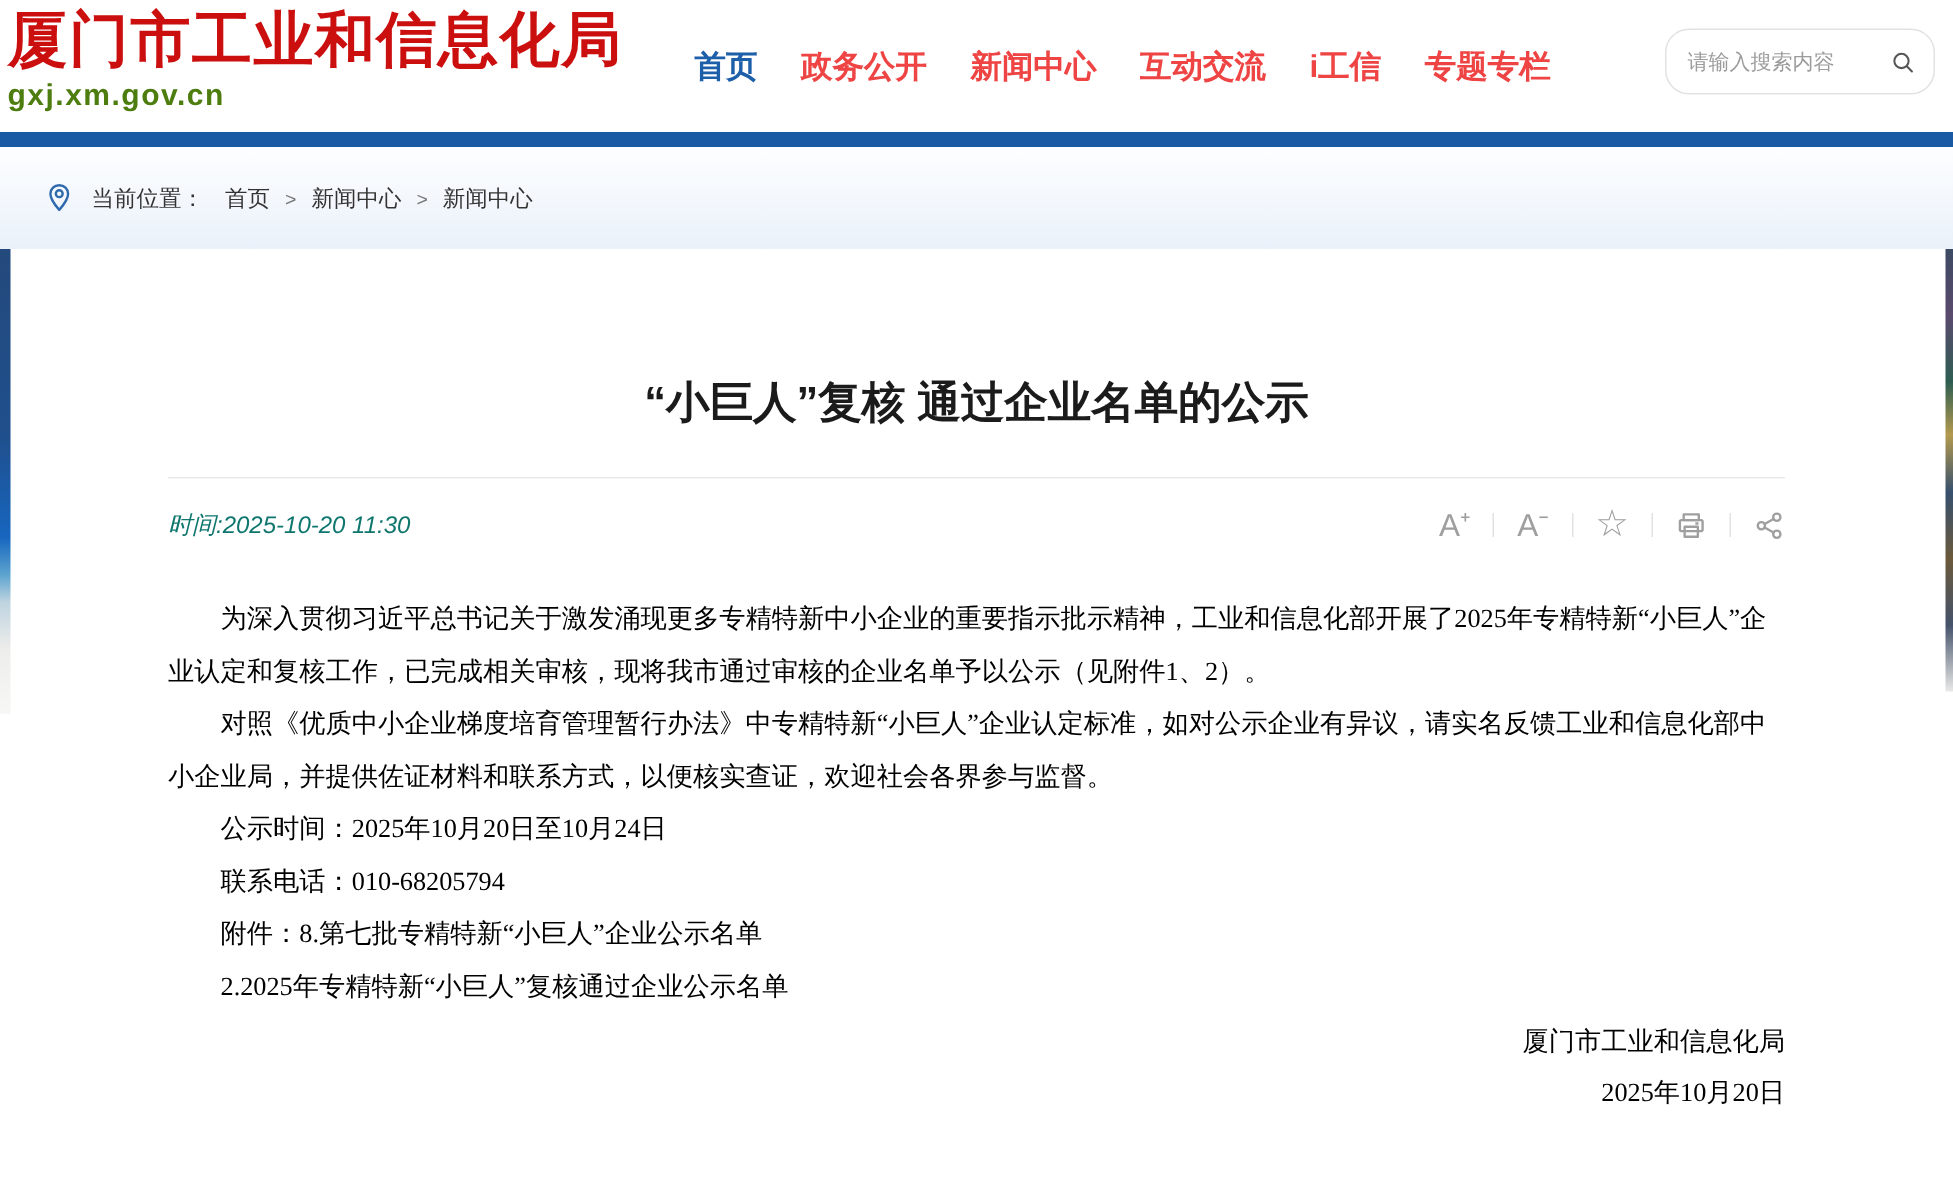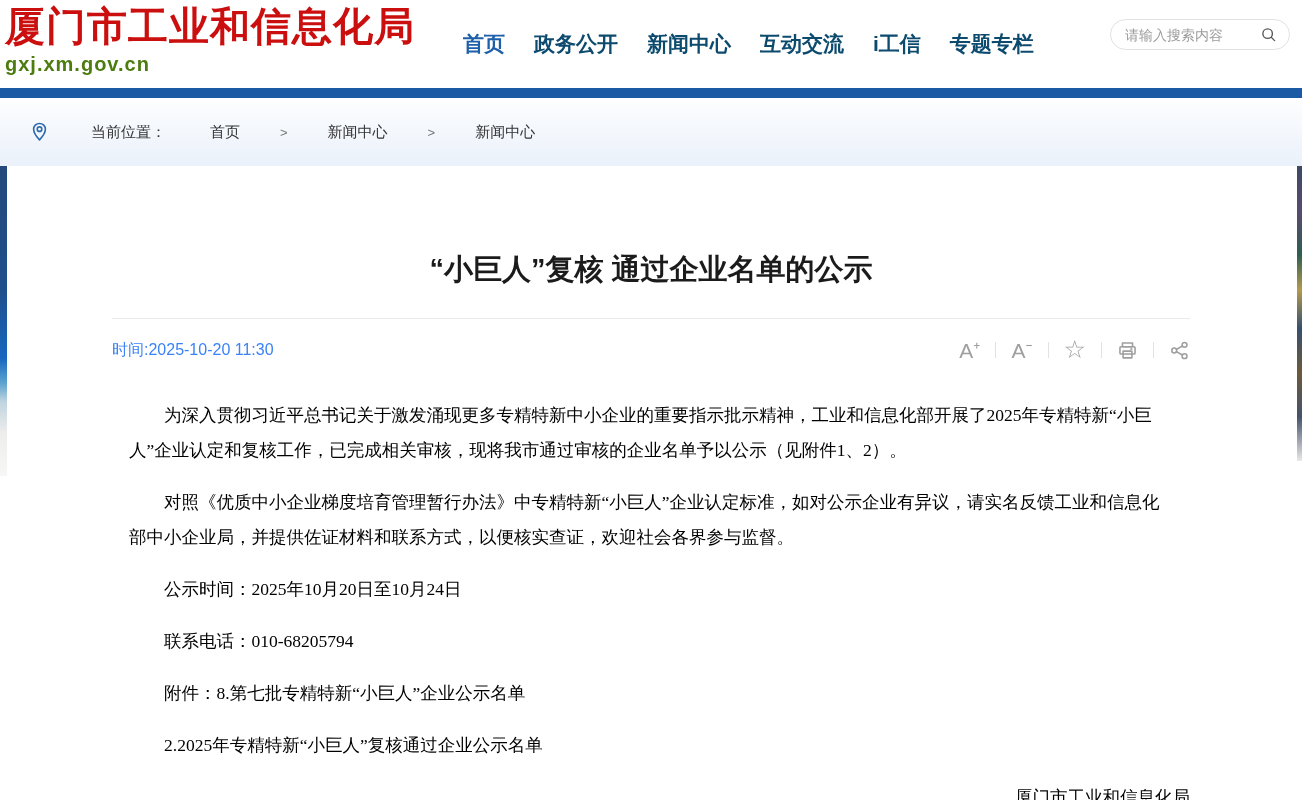--- a/index.html
+++ b/index.html
@@ -15,68 +15,68 @@
   .site-header { position:relative; height:88px; background:#fff; }
   .logo { position:absolute; left:5px; top:2px; cursor:pointer; }
   .logo-title {
     font-family:"Liberation Serif","DejaVu Serif",serif;
     font-weight:900; font-size:40px; line-height:50px;
     color:#cb0e0e; letter-spacing:1px; white-space:nowrap;
   }
   .logo-domain { font-size:20px; font-weight:bold; color:#4d7c0f; letter-spacing:1px; margin-top:1px; }
 
   .main-nav { position:absolute; left:463px; top:0; height:88px; display:flex; align-items:center; gap:29px; }
-  .nav-item { font-size:21px; font-weight:bold; color:#0c4a6e; cursor:pointer; white-space:nowrap; }
+  .nav-item { font-size:21px; font-weight:bold; color:#ef4444; cursor:pointer; white-space:nowrap; }
   .nav-item.active { color:#1e5fa9; }
 
   .search-box {
-    position:absolute; right:12px; top:19px; width:180px; height:31px;
+    position:absolute; right:12px; top:19px; width:180px; height:44px;
     border:1px solid #e2e2e2; border-radius:16px; background:#fff;
     display:flex; align-items:center; padding:0 12px;
   }
   .search-input { border:0; outline:0; flex:1; width:100%; font-size:14px; color:#333; background:transparent; font-family:"Liberation Sans",sans-serif; }
   .search-input::placeholder { color:#9c9c9c; }
   .search-icon-wrap { display:flex; align-items:center; cursor:pointer; }
 
   
   .accent-bar { height:10px; background:#1a5aa5; }
   .breadcrumb-band {
     height:68px;
     background:linear-gradient(180deg,#fdfeff 0%,#eaf1fa 100%);
     display:flex; align-items:center; padding-left:30px;
-    font-size:15px; color:#333;gap:30px;
+    font-size:15px; color:#333;
   }
   .breadcrumb-band .pin { display:flex; align-items:center; margin-right:12px; }
   .crumb-prefix { margin-right:14px; }
   .crumb-link { color:#333; cursor:pointer; margin:0 10px; text-decoration:none; }
   .crumb-link:first-of-type { margin-left:0; }
   .crumb-sep { color:#777; font-size:13px; }
 
   
   .article { padding:0 112px; background:#fff; }
   .article-title {
     margin:78px 0 0; text-align:center;
     font-size:29px; font-weight:bold; color:#1b1b1b; line-height:50px;
   }
   .article-title span { display:block; }
   .title-divider { border:0; border-top:1px solid #e9e9e9; margin:24px 0 0; }
 
   .meta-row { height:62px; display:flex; justify-content:space-between; align-items:center; }
-  .meta-time { font-size:16px; color:#3b82f6; }
+  .meta-time { font-size:16px; color:#0f766e;font-style:italic; }
   .toolbar { display:flex; align-items:center; color:#a3a3a3; }
   .tool-btn { cursor:pointer; display:flex; align-items:center; font-size:21px; line-height:1; color:#9f9f9f; }
   .tool-btn.star { font-size:25px; margin-top:-2px; }
   .tool-sep { width:1px; height:16px; background:#e2e2e2; margin:0 15px; }
 
   .body-text {
     margin-top:14px;
     font-family:"Liberation Serif","DejaVu Serif",serif;
     font-size:17.5px; color:#000; line-height:35px;
   }
-  .body-text p { margin:17px; text-indent:2em; }
+  .body-text p { margin:0; text-indent:2em; }
 
   .signature {
     font-family:"Liberation Serif","DejaVu Serif",serif;
     font-size:17.5px; color:#000; line-height:34px;
     text-align:right; margin-top:2px;
   }
   .signature p { margin:0; }
 
   
   .edge-left {

